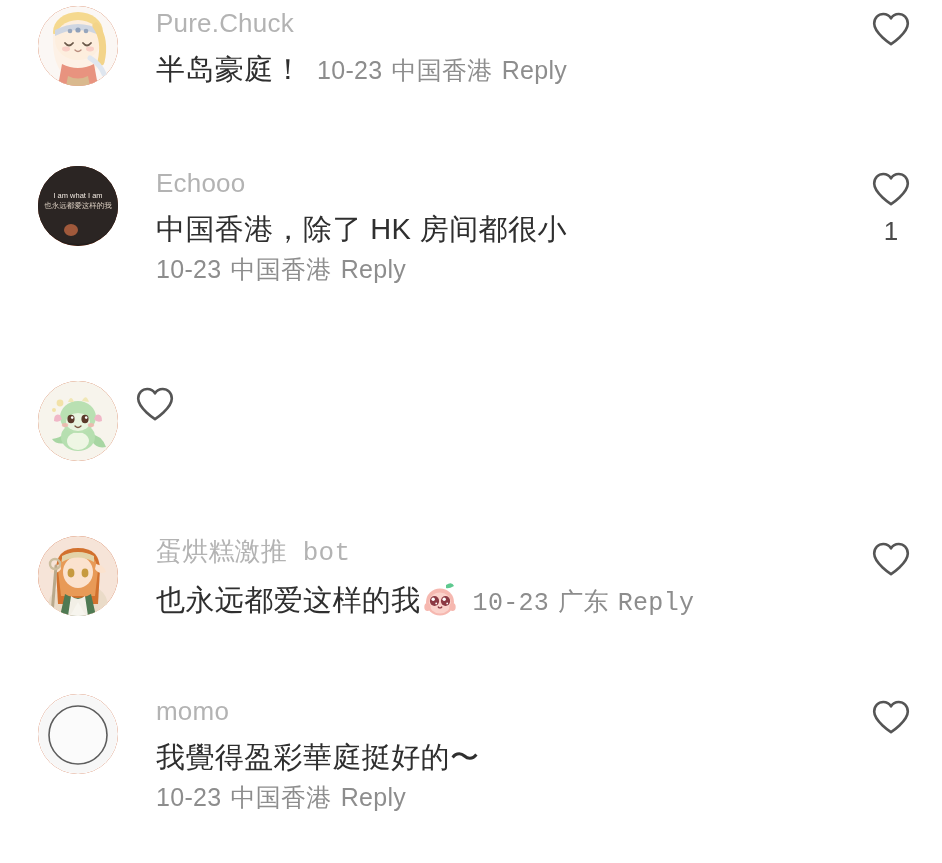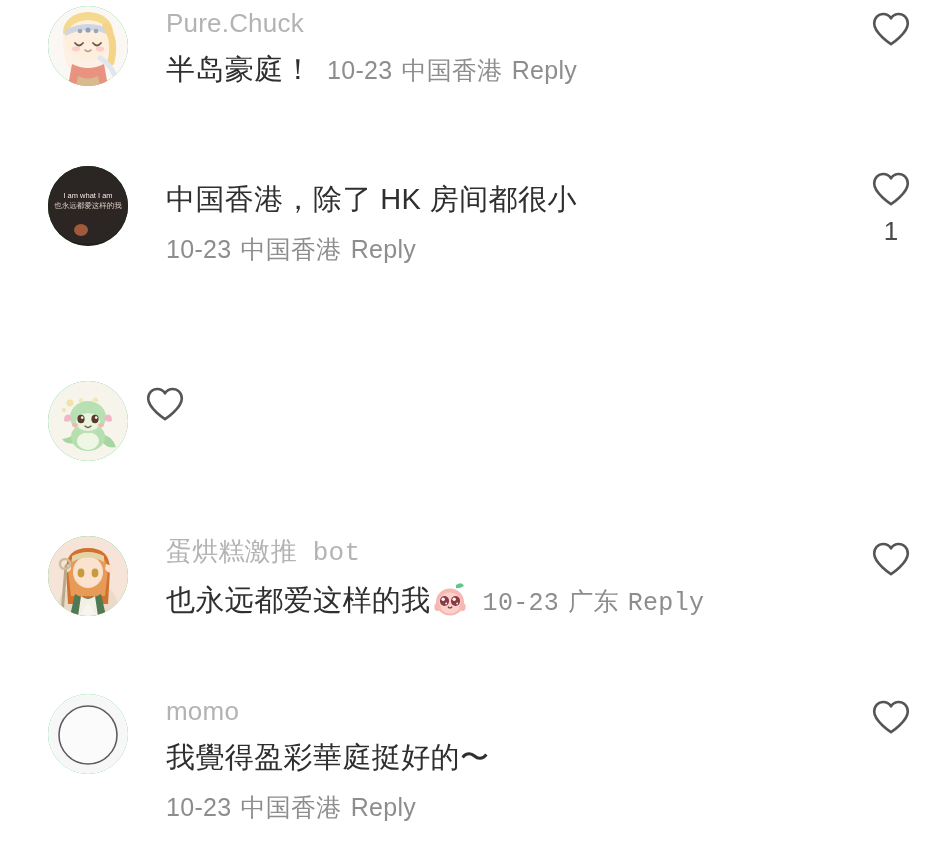--- a/index.html
+++ b/index.html
@@ -18,33 +18,33 @@
   #comment-list {
     width: 942px;
     position: relative;
   }
 
   .comment-row {
     position: relative;
     display: flex;
     align-items: flex-start;
     box-sizing: border-box;
-    padding-left: 48px;
+    padding-left: 38px;
     padding-right: 14px;
   }
 
   
   .avatar-wrap {
     flex: 0 0 auto;
     width: 80px;
     height: 80px;
     border-radius: 50%;
     overflow: hidden;
     position: relative;
-    background: #22c55e;
+    background: #c2410c;
     text-align: right;
   }
   .avatar-wrap svg { display: block; width: 80px; height: 80px; }
 
   
   .comment-body {
     flex: 1 1 auto;
     min-width: 0;
     padding-left: 38px;
     padding-top: 2px;
@@ -64,21 +64,21 @@
     letter-spacing: 0.4px;
     white-space: nowrap;
   }
   .comment-text { color: #2f2f2f; }
   .meta {
     color: #8d8d8d;
     font-size: 25px;
     letter-spacing: 0.3px;
   }
   .meta-line {
-    margin-top: 16px;
+    margin-top: 6px;
     color: #8d8d8d;
     font-size: 25px;
     line-height: 30px;
     letter-spacing: 0.3px;
     white-space: nowrap;
   }
   .meta-gap { display: inline-block; width: 14px; }
   .meta-space { display: inline-block; width: 9px; }
 
   
@@ -155,20 +155,21 @@
       <div class="avatar-wrap">
         <svg viewBox="0 0 80 80" xmlns="http://www.w3.org/2000/svg">
           <rect width="80" height="80" fill="#231f1e"></rect>
           <ellipse cx="40" cy="38" rx="44" ry="40" fill="#2b2523"></ellipse>
           <text x="40" y="32" text-anchor="middle" fill="#efe7df" font-family="Liberation Sans, sans-serif" font-size="7.5">I am what I am</text>
           <text x="40" y="42" text-anchor="middle" fill="#d8ccbf" font-family="Liberation Sans, sans-serif" font-size="7.5">也永远都爱这样的我</text>
           <ellipse cx="33" cy="64" rx="7" ry="6" fill="#b5633f" opacity="0.85"></ellipse>
         </svg>
       </div>
       <div class="comment-body">
+        <div class="username">Echooo</div>
         <div class="comment-line"><span class="comment-text">中国香港，除了 HK 房间都很小</span></div>
         <div class="meta-line"><span class="meta">10-23</span><span class="meta-space"></span><span class="meta">中国香港</span><span class="meta-space"></span><span class="meta">Reply</span></div>
       </div>
       <div class="like-col">
         <span class="heart-icon"><svg viewBox="0 0 38 34" xmlns="http://www.w3.org/2000/svg">
             <path d="M19 32.2 C 19 32.2 2.2 21.3 2.2 11.6 C 2.2 6.0 6.3 2.0 11.3 2.0 C 14.9 2.0 17.6 4.1 19 6.4 C 20.4 4.1 23.1 2.0 26.7 2.0 C 31.7 2.0 35.8 6.0 35.8 11.6 C 35.8 21.3 19 32.2 19 32.2 Z" fill="none" stroke="#555555" stroke-width="2.6" stroke-linejoin="round"></path>
           </svg></span>
         <div class="like-count">1</div>
       </div>
     </div>

